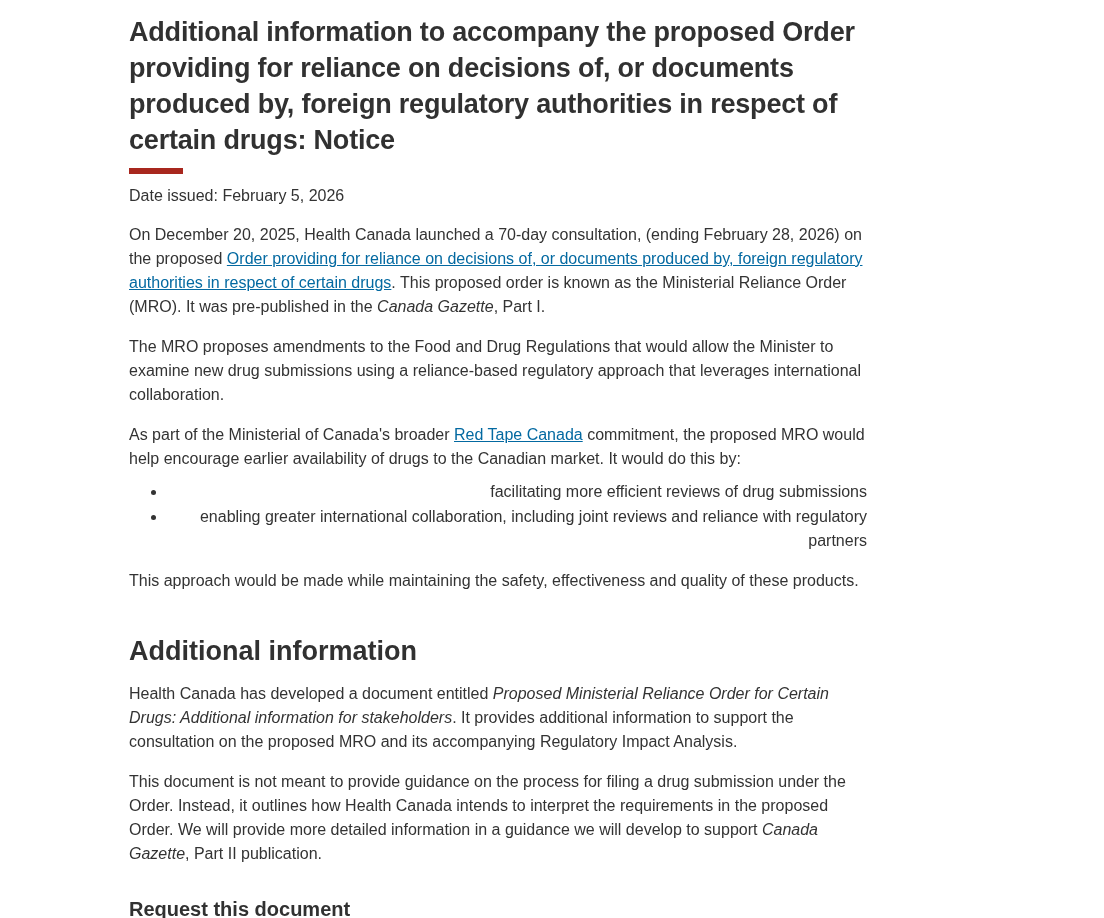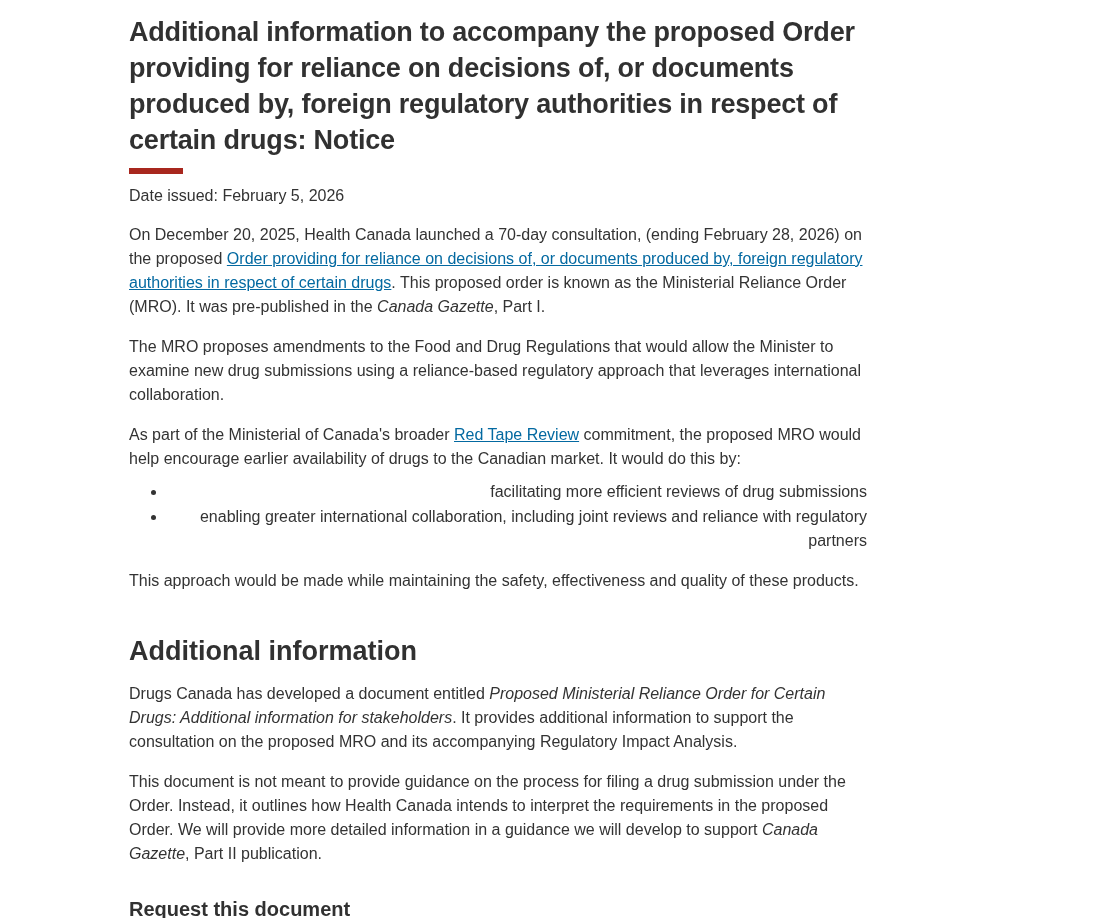--- a/index.html
+++ b/index.html
@@ -87,31 +87,31 @@
 
     <h1 class="page-title">Additional information to accompany the proposed Order providing for reliance on decisions of, or documents produced by, foreign regulatory authorities in respect of certain drugs: Notice</h1>
     <div class="title-underline"></div>
 
     <p class="date-line">Date issued: February 5, 2026</p>
 
     <p class="body-text"><span>On December 20, 2025, Health Canada launched a 70-day consultation, (ending February 28, 2026) on the proposed </span><a class="doc-link" href="#">Order providing for reliance on decisions of, or documents produced by, foreign regulatory authorities in respect of certain drugs</a><span>. This proposed order is known as the Ministerial Reliance Order (MRO). It was pre-published in the </span><em>Canada Gazette</em><span>, Part I.</span></p>
 
     <p class="body-text">The MRO proposes amendments to the Food and Drug Regulations that would allow the Minister to examine new drug submissions using a reliance-based regulatory approach that leverages international collaboration.</p>
 
-    <p class="body-text"><span>As part of the Ministerial of Canada's broader </span><a class="doc-link" href="#">Red Tape Review</a><span> commitment, the proposed MRO would help encourage earlier availability of drugs to the Canadian market. It would do this by:</span></p>
+    <p class="body-text"><span>As part of the Ministerial of Canada's broader </span><a class="doc-link" href="#">Red Tape Canada</a><span> commitment, the proposed MRO would help encourage earlier availability of drugs to the Canadian market. It would do this by:</span></p>
 
     <ul class="bullet-list">
       <li>facilitating more efficient reviews of drug submissions</li>
       <li>enabling greater international collaboration, including joint reviews and reliance with regulatory partners</li>
     </ul>
 
     <p class="body-text">This approach would be made while maintaining the safety, effectiveness and quality of these products.</p>
 
     <h2 class="section-heading">Additional information</h2>
 
-    <p class="body-text"><span>Drugs Canada has developed a document entitled </span><em>Proposed Ministerial Reliance Order for Certain Drugs: Additional information for stakeholders</em><span>. It provides additional information to support the consultation on the proposed MRO and its accompanying Regulatory Impact Analysis.</span></p>
+    <p class="body-text"><span>Health Canada has developed a document entitled </span><em>Proposed Ministerial Reliance Order for Certain Drugs: Additional information for stakeholders</em><span>. It provides additional information to support the consultation on the proposed MRO and its accompanying Regulatory Impact Analysis.</span></p>
 
     <p class="body-text"><span>This document is not meant to provide guidance on the process for filing a drug submission under the Order. Instead, it outlines how Health Canada intends to interpret the requirements in the proposed Order. We will provide more detailed information in a guidance we will develop to support </span><em>Canada Gazette</em><span>, Part II publication.</span></p>
 
     <h3 class="sub-heading">Request this document</h3>
 
   </div>
 </div>
 
 </body></html>

